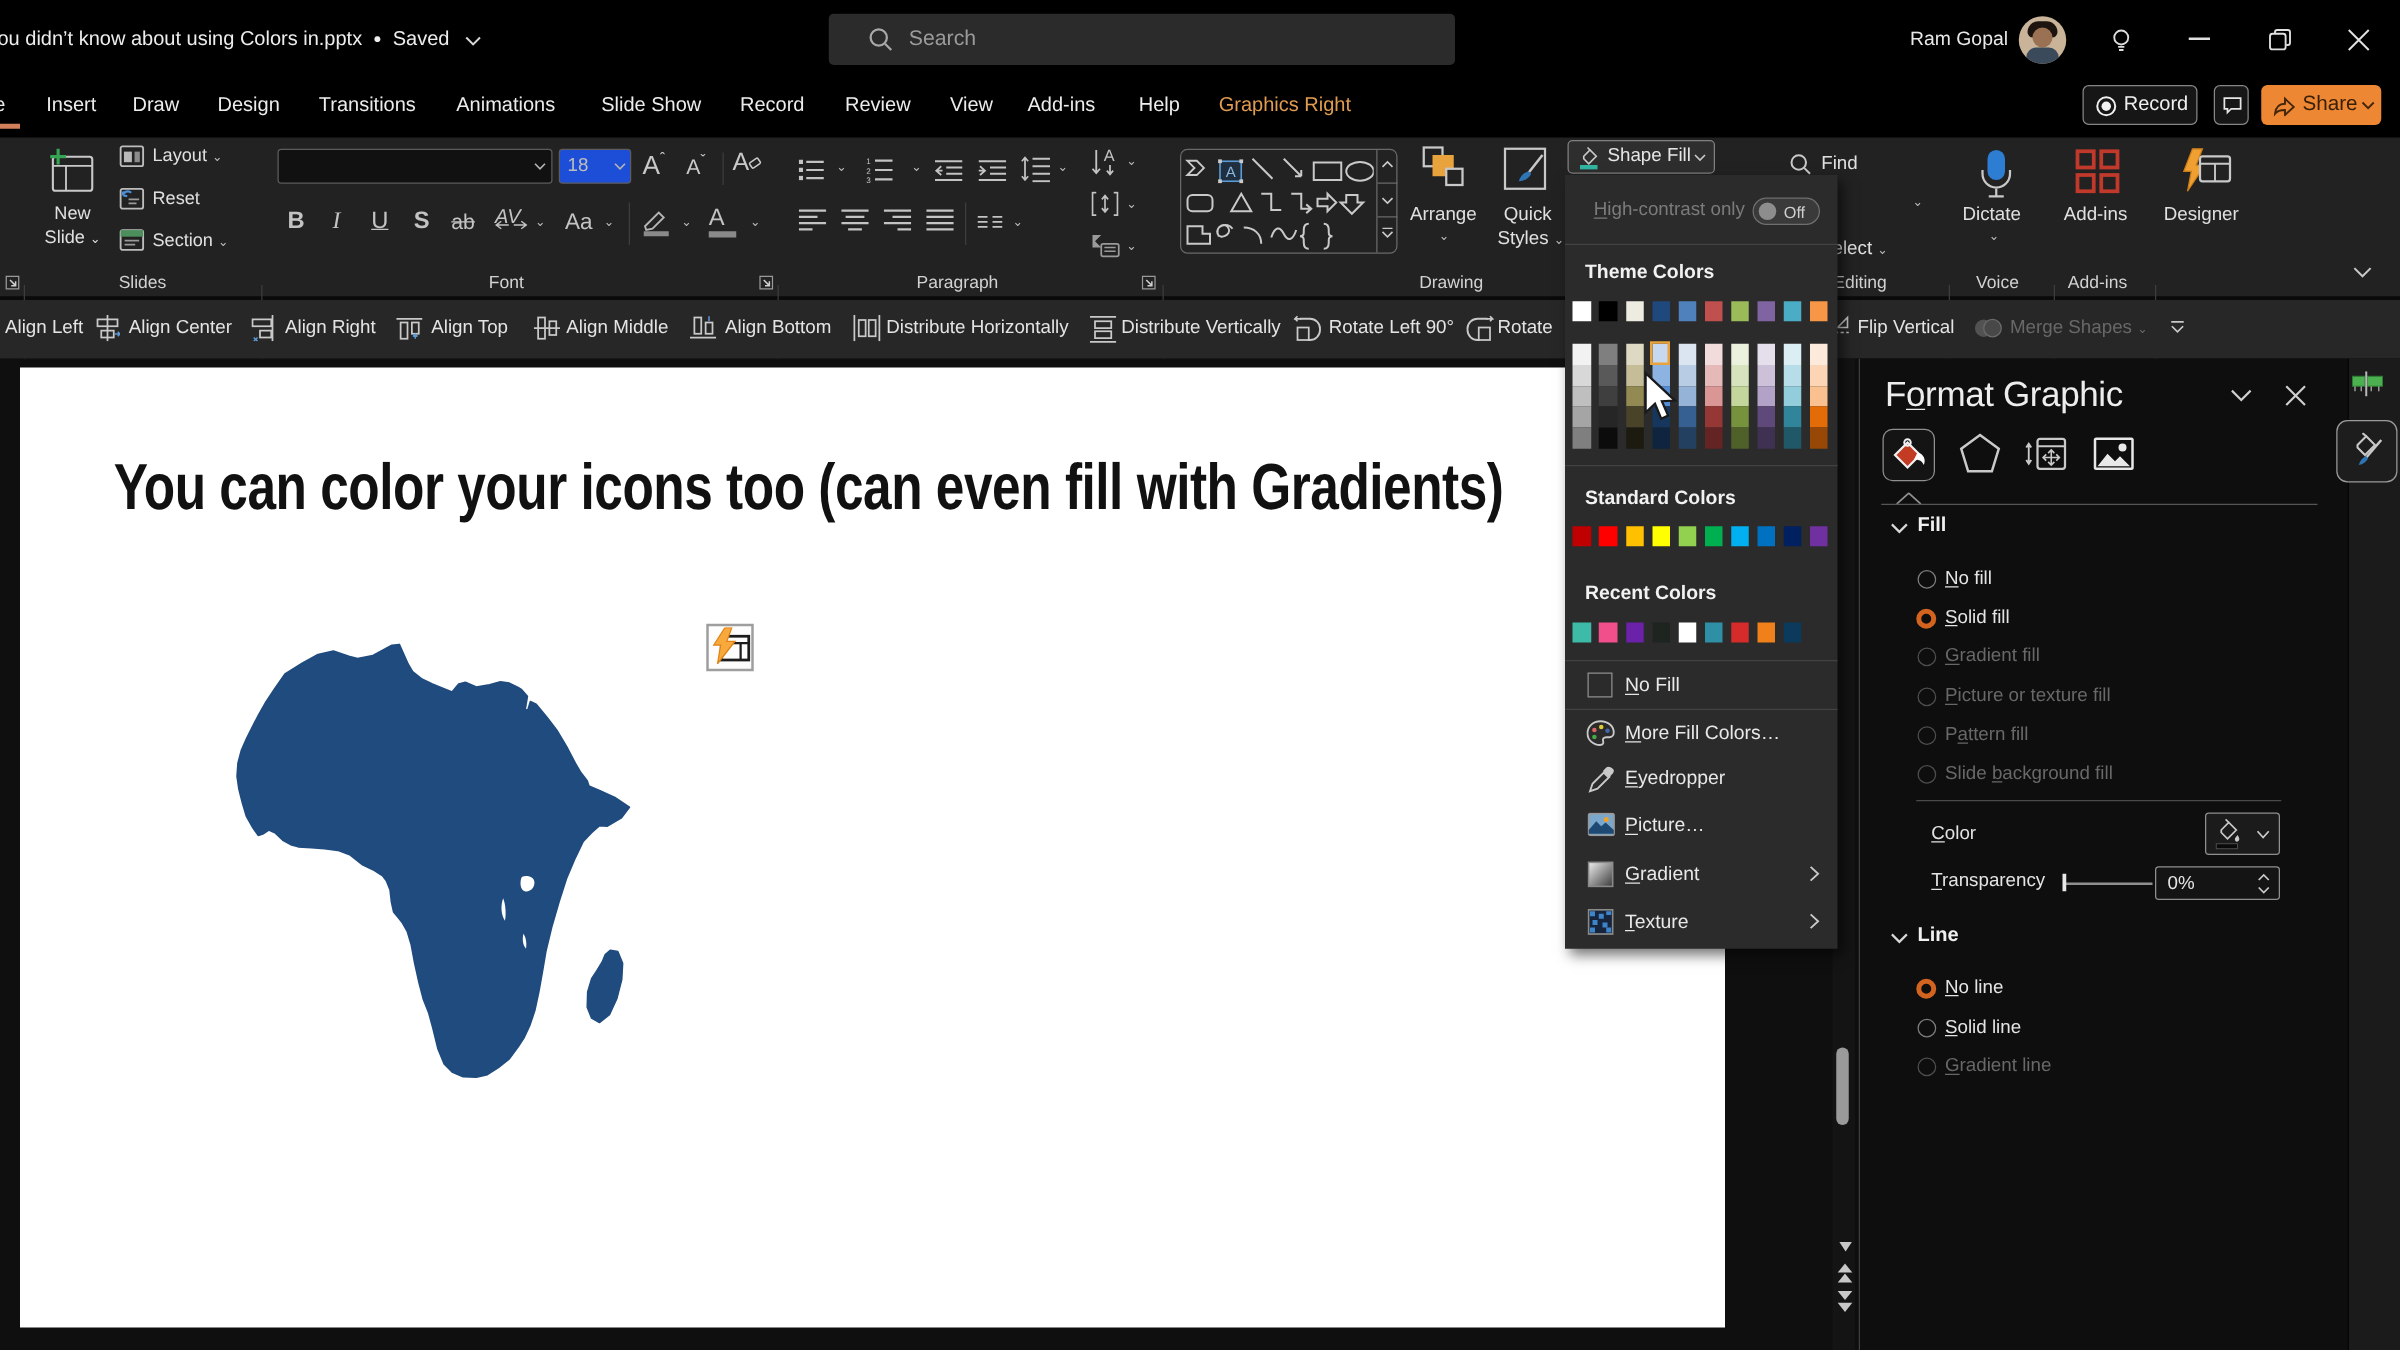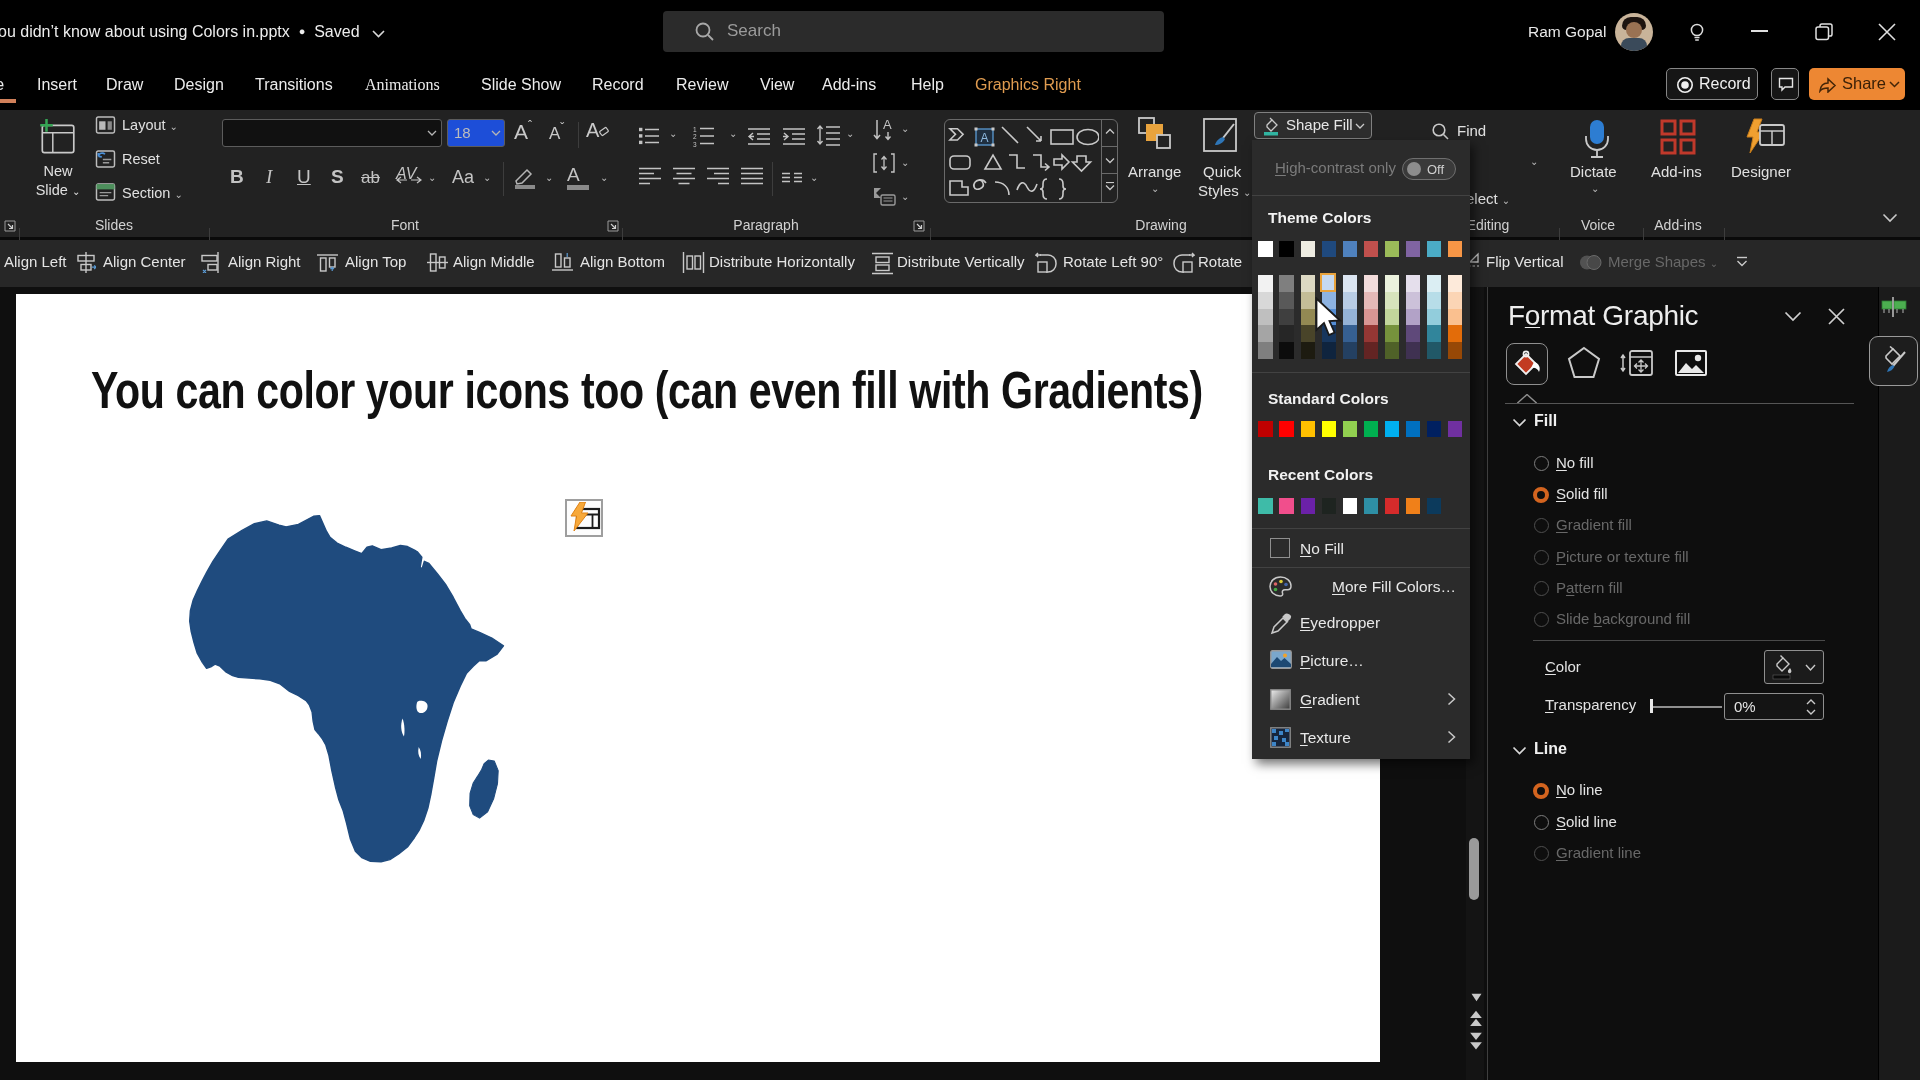--- a/index.html
+++ b/index.html
@@ -59,21 +59,21 @@
       <path d="M1 1 L17 17 M17 1 L1 17" stroke="#e0e0e0" stroke-width="1.6"></path>
     </svg>
 
   <div class="abs" style="left:0;top:62px;width:1920px;height:48px;background:#000;"></div>
   <div class="abs" style="left:-18px;top:76px;font-size:16px;color:#ececec;">me</div>
   <div class="abs" style="left:-10px;top:99px;width:26px;height:4px;background:#D0805A;"></div>
   <div class="abs tab" style="left:37px;">Insert</div>
   <div class="abs tab" style="left:106px;">Draw</div>
   <div class="abs tab" style="left:174px;">Design</div>
   <div class="abs tab" style="left:255px;">Transitions</div>
-  <div class="abs tab" style="left:365px;font-family:Liberation Serif, serif;">Animations</div>
+  <div class="abs tab" style="left:365px;">Animations</div>
   <div class="abs tab" style="left:481px;">Slide Show</div>
   <div class="abs tab" style="left:592px;">Record</div>
   <div class="abs tab" style="left:676px;">Review</div>
   <div class="abs tab" style="left:760px;">View</div>
   <div class="abs tab" style="left:822px;">Add-ins</div>
   <div class="abs tab" style="left:911px;">Help</div>
   <div class="abs tab" style="left:975px;color:#e09c50;">Graphics Right</div>
 
   <div class="abs" style="left:1666px;top:68px;width:92px;height:32px;border:1px solid #868686;border-radius:5px;background:#161616;">
     <svg class="ico abs" style="left:9px;top:7px;" width="18" height="18" viewBox="0 0 18 18">
@@ -569,21 +569,21 @@
     <div class="abs" style="left:18px;top:398px;width:20px;height:20px;border:1.4px solid #8f8f8f;"></div>
     <div class="abs" style="left:0;top:427px;width:218px;height:1px;background:#424242;"></div>
     <div class="mi-txt" style="top:400px;"><u>N</u>o Fill</div>
     <svg class="abs ico" style="left:17px;top:436px;" width="23" height="21" viewBox="0 0 23 21">
       <path d="M11.5 1 C5 1 1 5.5 1 10.5 C1 16 5.5 20 11 20 c2.5 0 3 -1.5 2.5 -3 c-0.6-1.8 0.3-3.2 2.5-3.2 h2.5 c2 0 3.5-1.6 3.5-3.8 C22 5 17.5 1 11.5 1 z" fill="none" stroke="#c9c9c9" stroke-width="1.5"></path>
       <circle cx="6.5" cy="8" r="1.8" fill="#d66"></circle>
         <circle cx="12" cy="5.5" r="1.8" fill="#dc3"></circle>
         <circle cx="17" cy="8.5" r="1.8" fill="#46a"></circle>
         <circle cx="6.5" cy="13.5" r="1.8" fill="#4a4"></circle>
     </svg>
-    <div class="mi-txt" style="top:438px;margin-left:32px;"><u>M</u>ore Fill Colors…</div>
+    <div class="mi-txt" style="top:438px;"><u>M</u>ore Fill Colors…</div>
     <svg class="abs ico" style="left:18px;top:473px;" width="22" height="22" viewBox="0 0 22 22">
       <path d="M2 20 L4 14 L13 5 L17 9 L8 18 z" fill="none" stroke="#c9c9c9" stroke-width="1.5"></path>
       <path d="M12.5 3.5 L15 1 C16.5 -0.5 20 1 21 3 C21.5 4.5 20 6.5 18.5 7.5 L18 9.5 L12.5 4 z" fill="#c9c9c9"></path>
     </svg>
     <div class="mi-txt" style="top:474px;"><u>E</u>yedropper</div>
     <svg class="abs ico" style="left:18px;top:510px;" width="22" height="19" viewBox="0 0 22 19">
       <rect x="0.8" y="0.8" width="20.4" height="17.4" rx="1.5" fill="#7aa7cc" stroke="#9a9a9a" stroke-width="1.4"></rect>
       <circle cx="15" cy="5.5" r="2" fill="#f0a229"></circle>
       <path d="M1 14 L7 7 L11 11 L14.5 8 L21 14 V17 H1 z" fill="#1d4973"></path>
     </svg>

